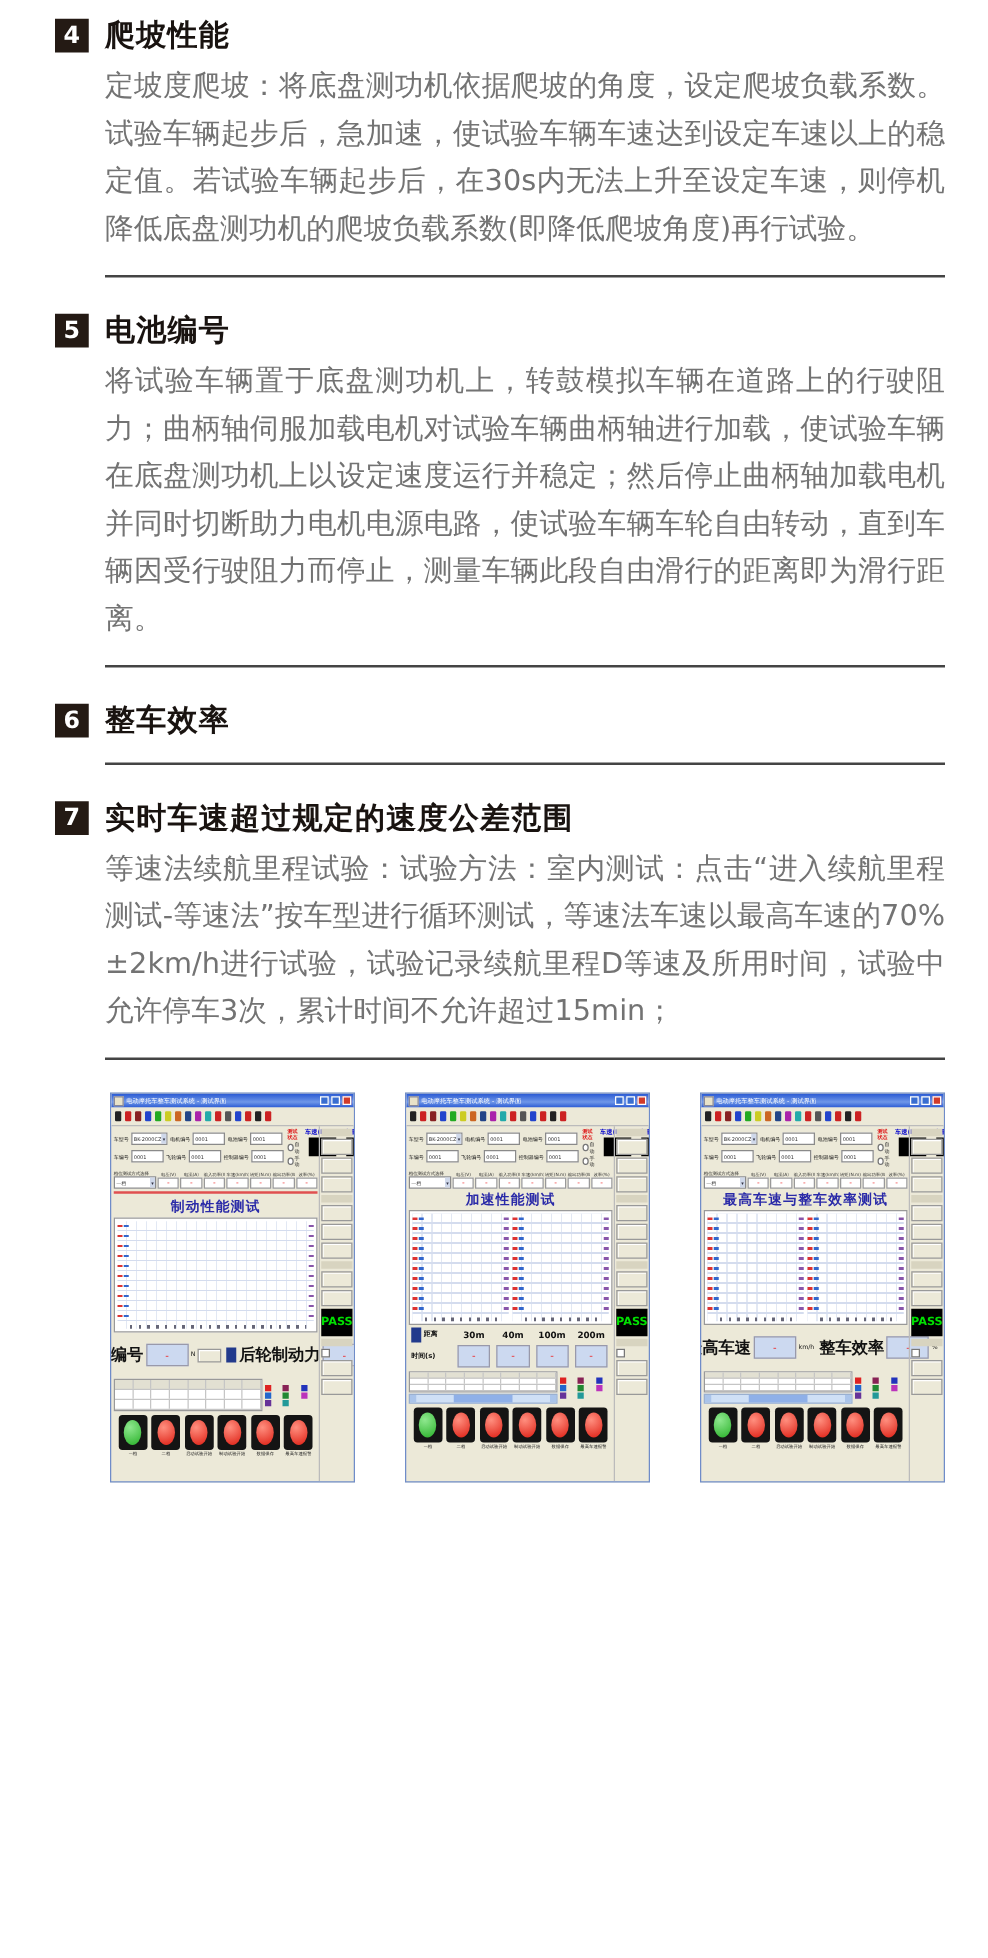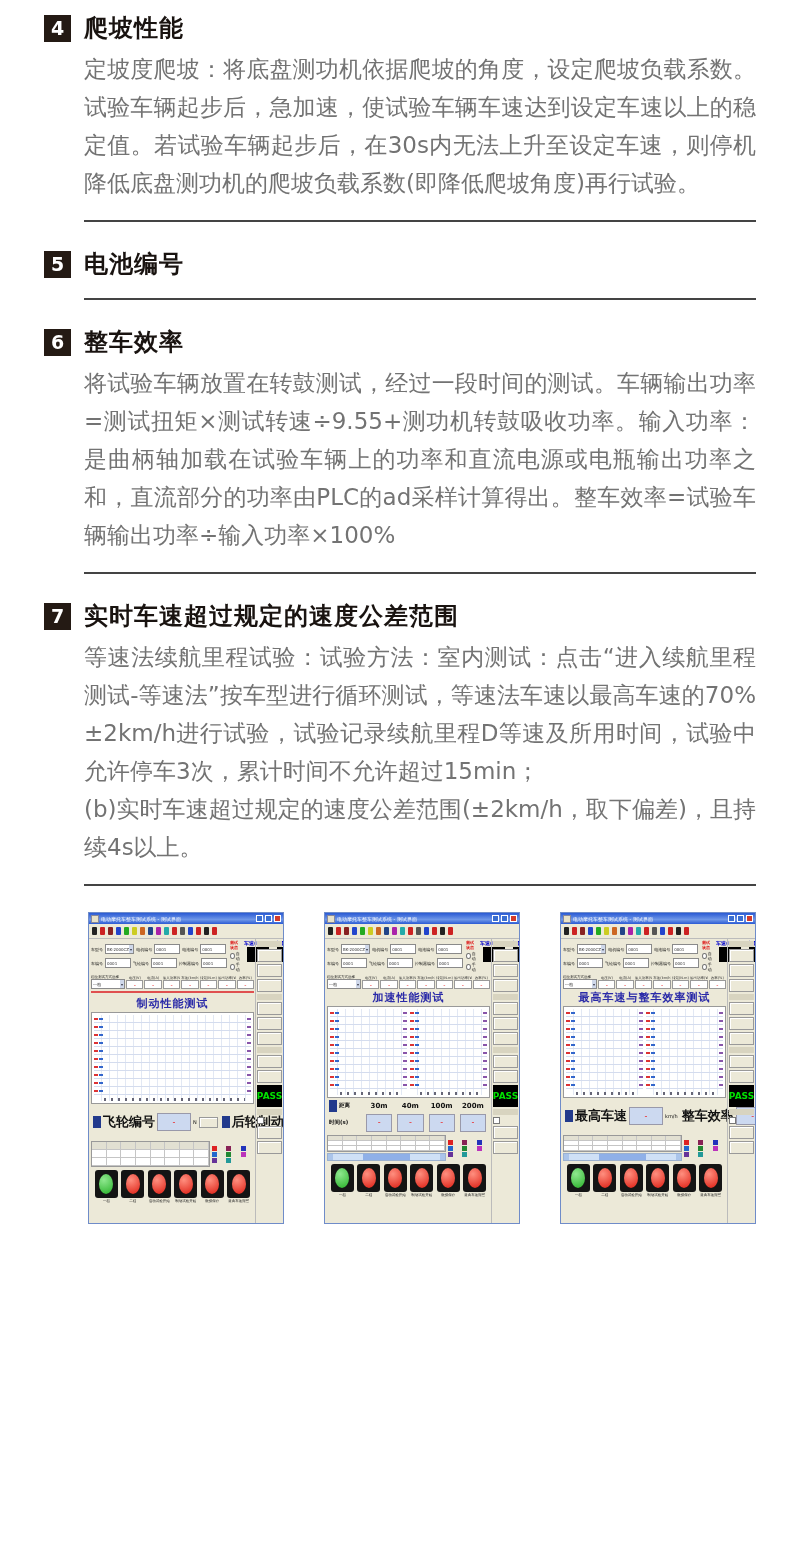--- a/index.html
+++ b/index.html
@@ -68,21 +68,21 @@
     background-image:
       repeating-linear-gradient(to bottom,transparent 0 7px,#d4dcee 7px 8px),
       repeating-linear-gradient(to right,transparent 0 7px,#e2e8f4 7px 8px);}
   .ticks{position:absolute;top:3px;bottom:6px;width:4px;}
   .tred{left:0;background:repeating-linear-gradient(to bottom,#d33 0 2px,transparent 2px 8px);}
   .tblue{left:5px;background:repeating-linear-gradient(to bottom,#36c 0 2px,transparent 2px 8px);}
   .tpurple{right:0;background:repeating-linear-gradient(to bottom,#85a 0 2px,transparent 2px 8px);}
   .tx{position:absolute;left:10px;right:6px;bottom:0;height:3px;
       background:repeating-linear-gradient(to right,#667 0 2px,transparent 2px 7px);}
   
-  .middle{flex:0 0 36px;display:flex;align-items:center;}
+  .middle{flex:0 0 36px;display:flex;align-items:center;justify-content:center;}
   .chip-navy{width:8px;height:12px;background:#223a8c;flex:0 0 8px;}
   .mgroup{flex:1;display:flex;align-items:center;gap:2px;padding:0 2px;}
   .mlabel{font-size:13px;font-weight:bold;color:#111;white-space:nowrap;}
   .mbox{width:32px;height:16px;background:#ccd9f0;border:1px solid #99a;color:#e22;
         font-size:8px;display:flex;align-items:center;justify-content:center;}
   .munit{font-size:5px;color:#111;}
   .mbtn{width:17px;height:9px;background:#ece9d8;border:1px solid #999;
         box-shadow:inset 1px 1px 0 #fff;}
   .accelgrid{flex:1;display:grid;grid-template-columns:34px repeat(4,1fr);
              grid-template-rows:12px 20px;align-items:center;gap:1px;padding:0 2px;}
@@ -138,42 +138,41 @@
         <p>定坡度爬坡：将底盘测功机依据爬坡的角度，设定爬坡负载系数。试验车辆起步后，急加速，使试验车辆车速达到设定车速以上的稳定值。若试验车辆起步后，在30s内无法上升至设定车速，则停机降低底盘测功机的爬坡负载系数(即降低爬坡角度)再行试验。</p>
       </div>
   </div>
   <hr class="sep">
 
   <div class="section">
     <div class="sec-header">
       <div class="badge">5</div>
       <div class="sec-title">电池编号</div>
     </div>
+    <div class="sec-body">
+        <p>将试验车辆置于底盘测功机上，转鼓模拟车辆在道路上的行驶阻力；曲柄轴伺服加载电机对试验车辆曲柄轴进行加载，使试验车辆在底盘测功机上以设定速度运行并稳定；然后停止曲柄轴加载电机并同时切断助力电机电源电路，使试验车辆车轮自由转动，直到车辆因受行驶阻力而停止，测量车辆此段自由滑行的距离即为滑行距离。</p>
+      </div>
   </div>
   <hr class="sep">
 
   <div class="section">
     <div class="sec-header">
       <div class="badge">6</div>
       <div class="sec-title">整车效率</div>
     </div>
-    <div class="sec-body">
-        <p>将试验车辆放置在转鼓测试，经过一段时间的测试。车辆输出功率=测试扭矩×测试转速÷9.55+测功机转鼓吸收功率。输入功率：是曲柄轴加载在试验车辆上的功率和直流电源或电瓶输出功率之和，直流部分的功率由PLC的ad采样计算得出。整车效率=试验车辆输出功率÷输入功率×100%</p>
-      </div>
   </div>
   <hr class="sep">
 
   <div class="section">
     <div class="sec-header">
       <div class="badge">7</div>
       <div class="sec-title">实时车速超过规定的速度公差范围</div>
     </div>
     <div class="sec-body">
         <p>等速法续航里程试验：试验方法：室内测试：点击“进入续航里程测试-等速法”按车型进行循环测试，等速法车速以最高车速的70%±2km/h进行试验，试验记录续航里程D等速及所用时间，试验中允许停车3次，累计时间不允许超过15min；</p>
-        <p>(b)实时车速超过规定的速度公差范围(±2km/h，取下偏差)，且持续4s以上。</p>
       </div>
   </div>
   <hr class="sep">
 
   <div class="shots" id="shots">
       <div class="app-window">
         <div class="titlebar">
           <span class="ticon"></span>
           <span class="ttext">电动摩托车整车测试系统 - 测试界面</span>
           <span class="winbtn min"></span>

